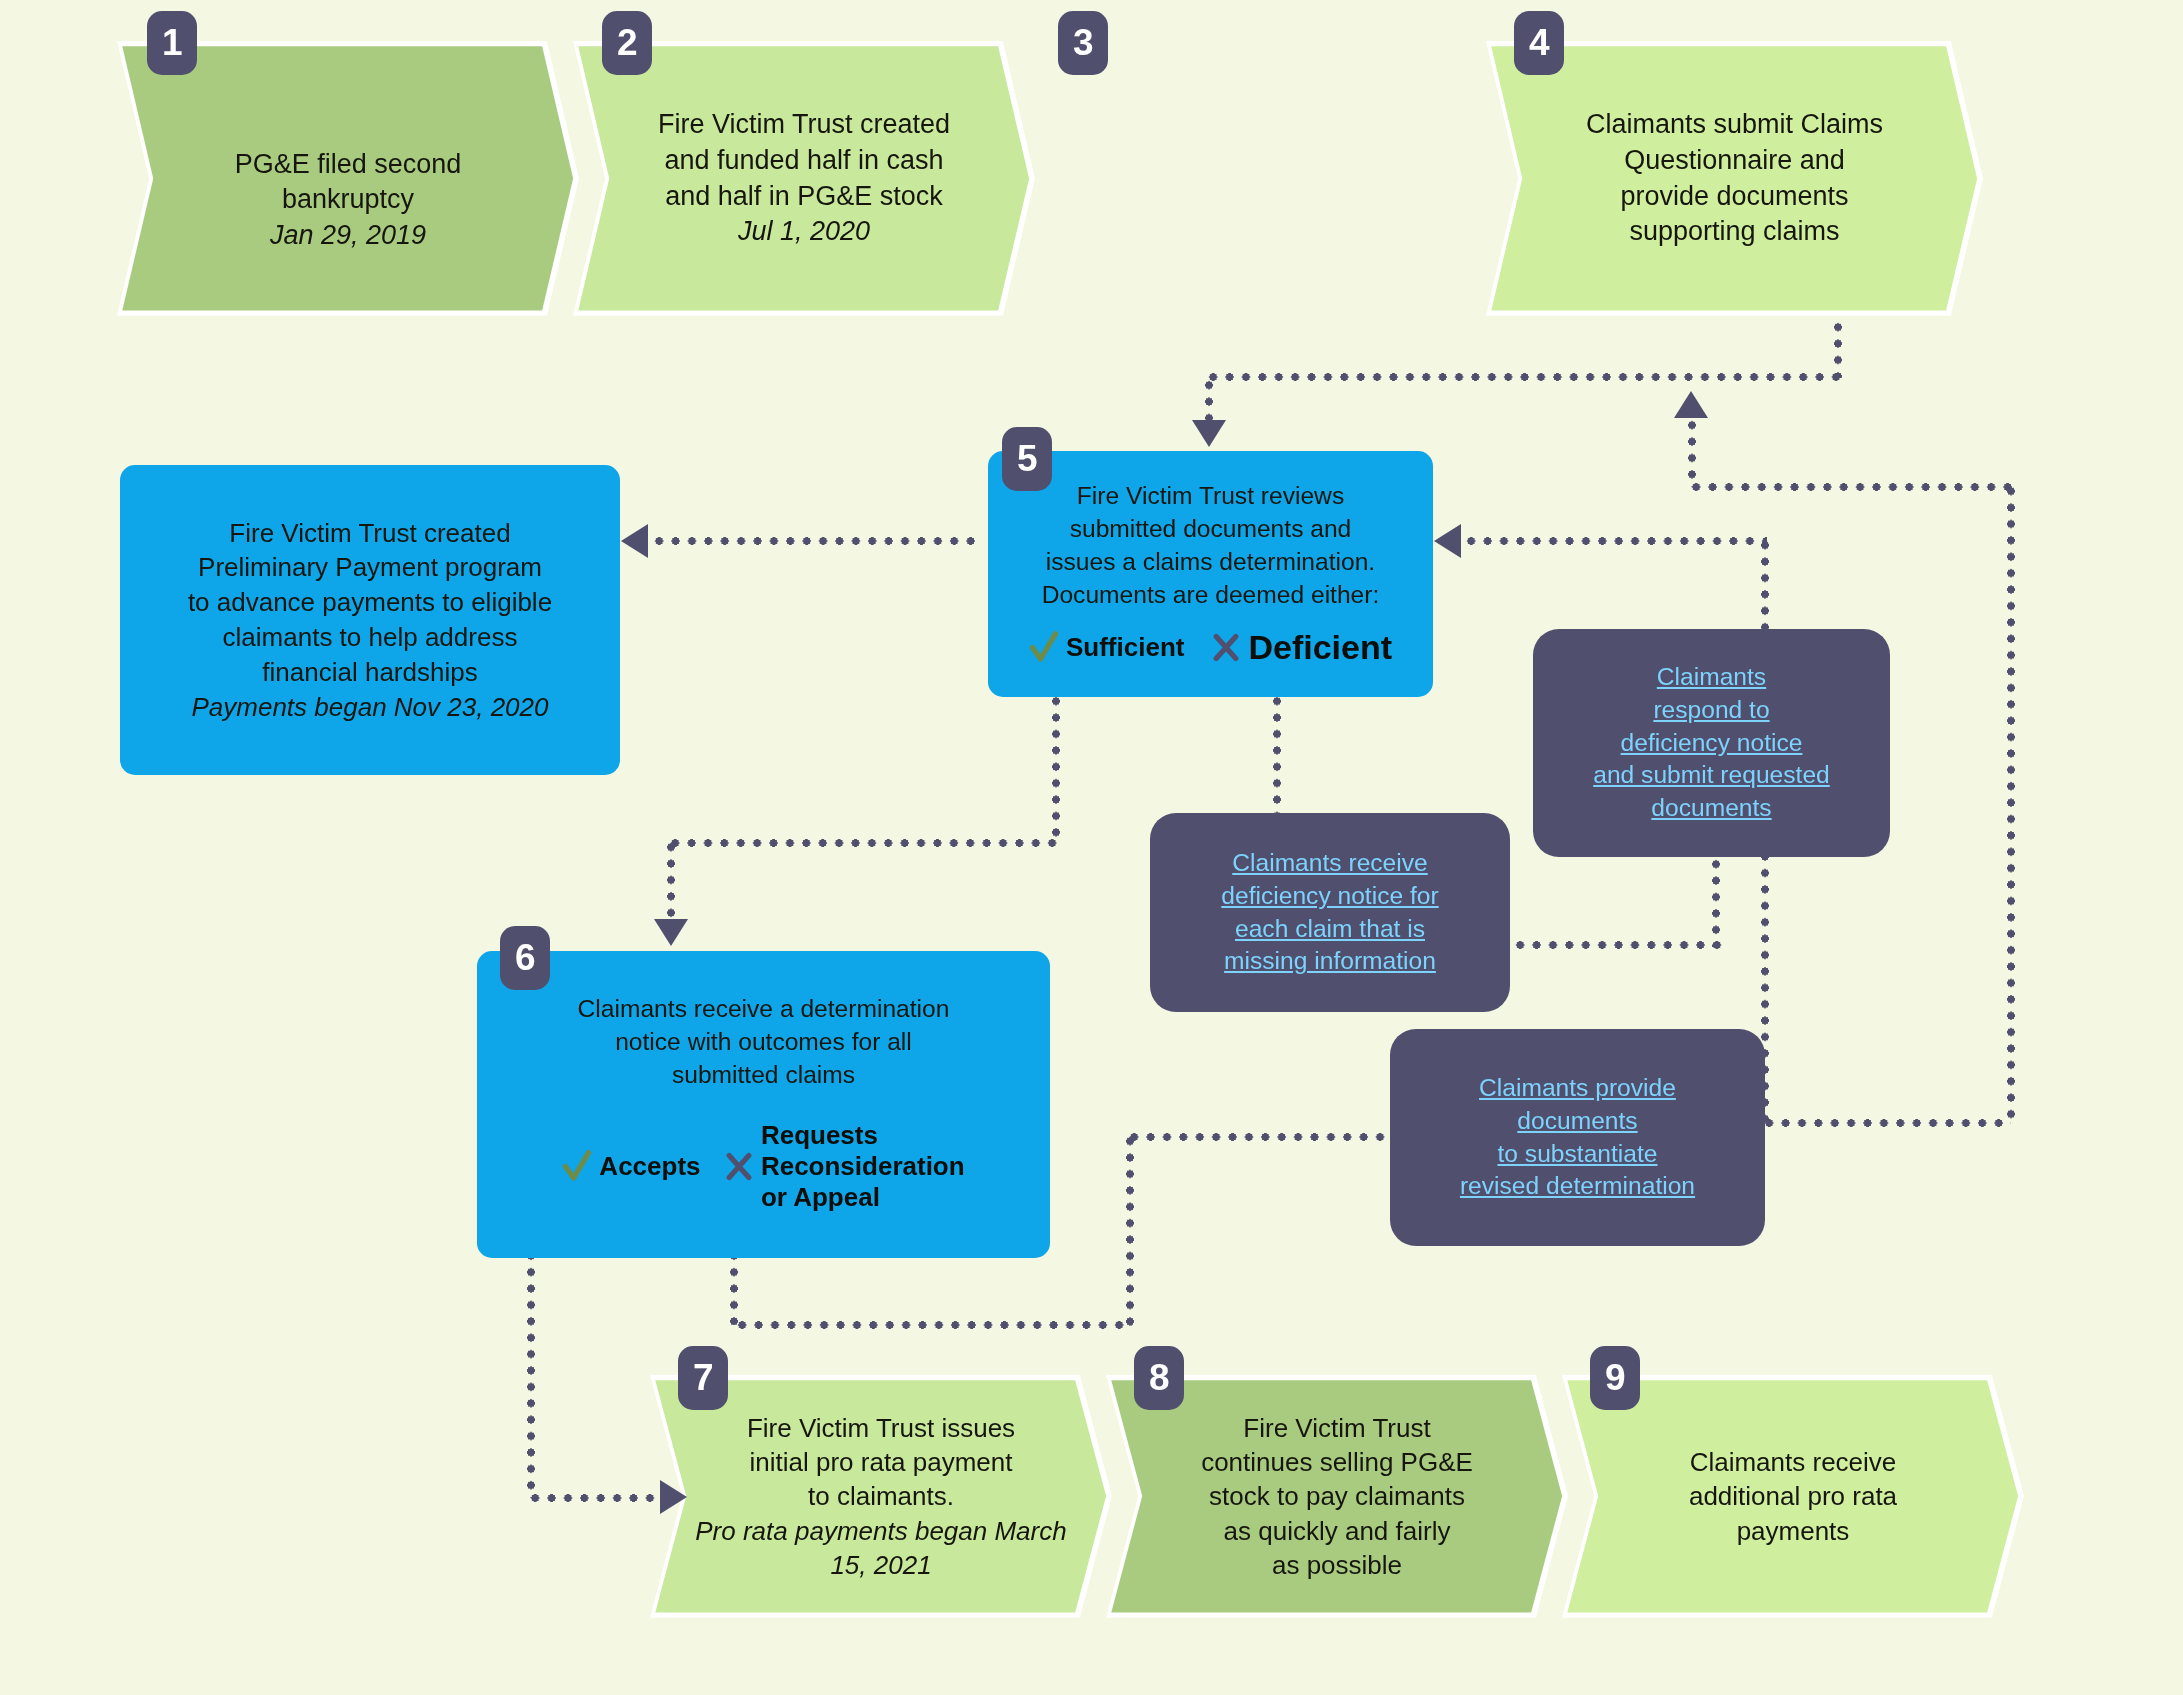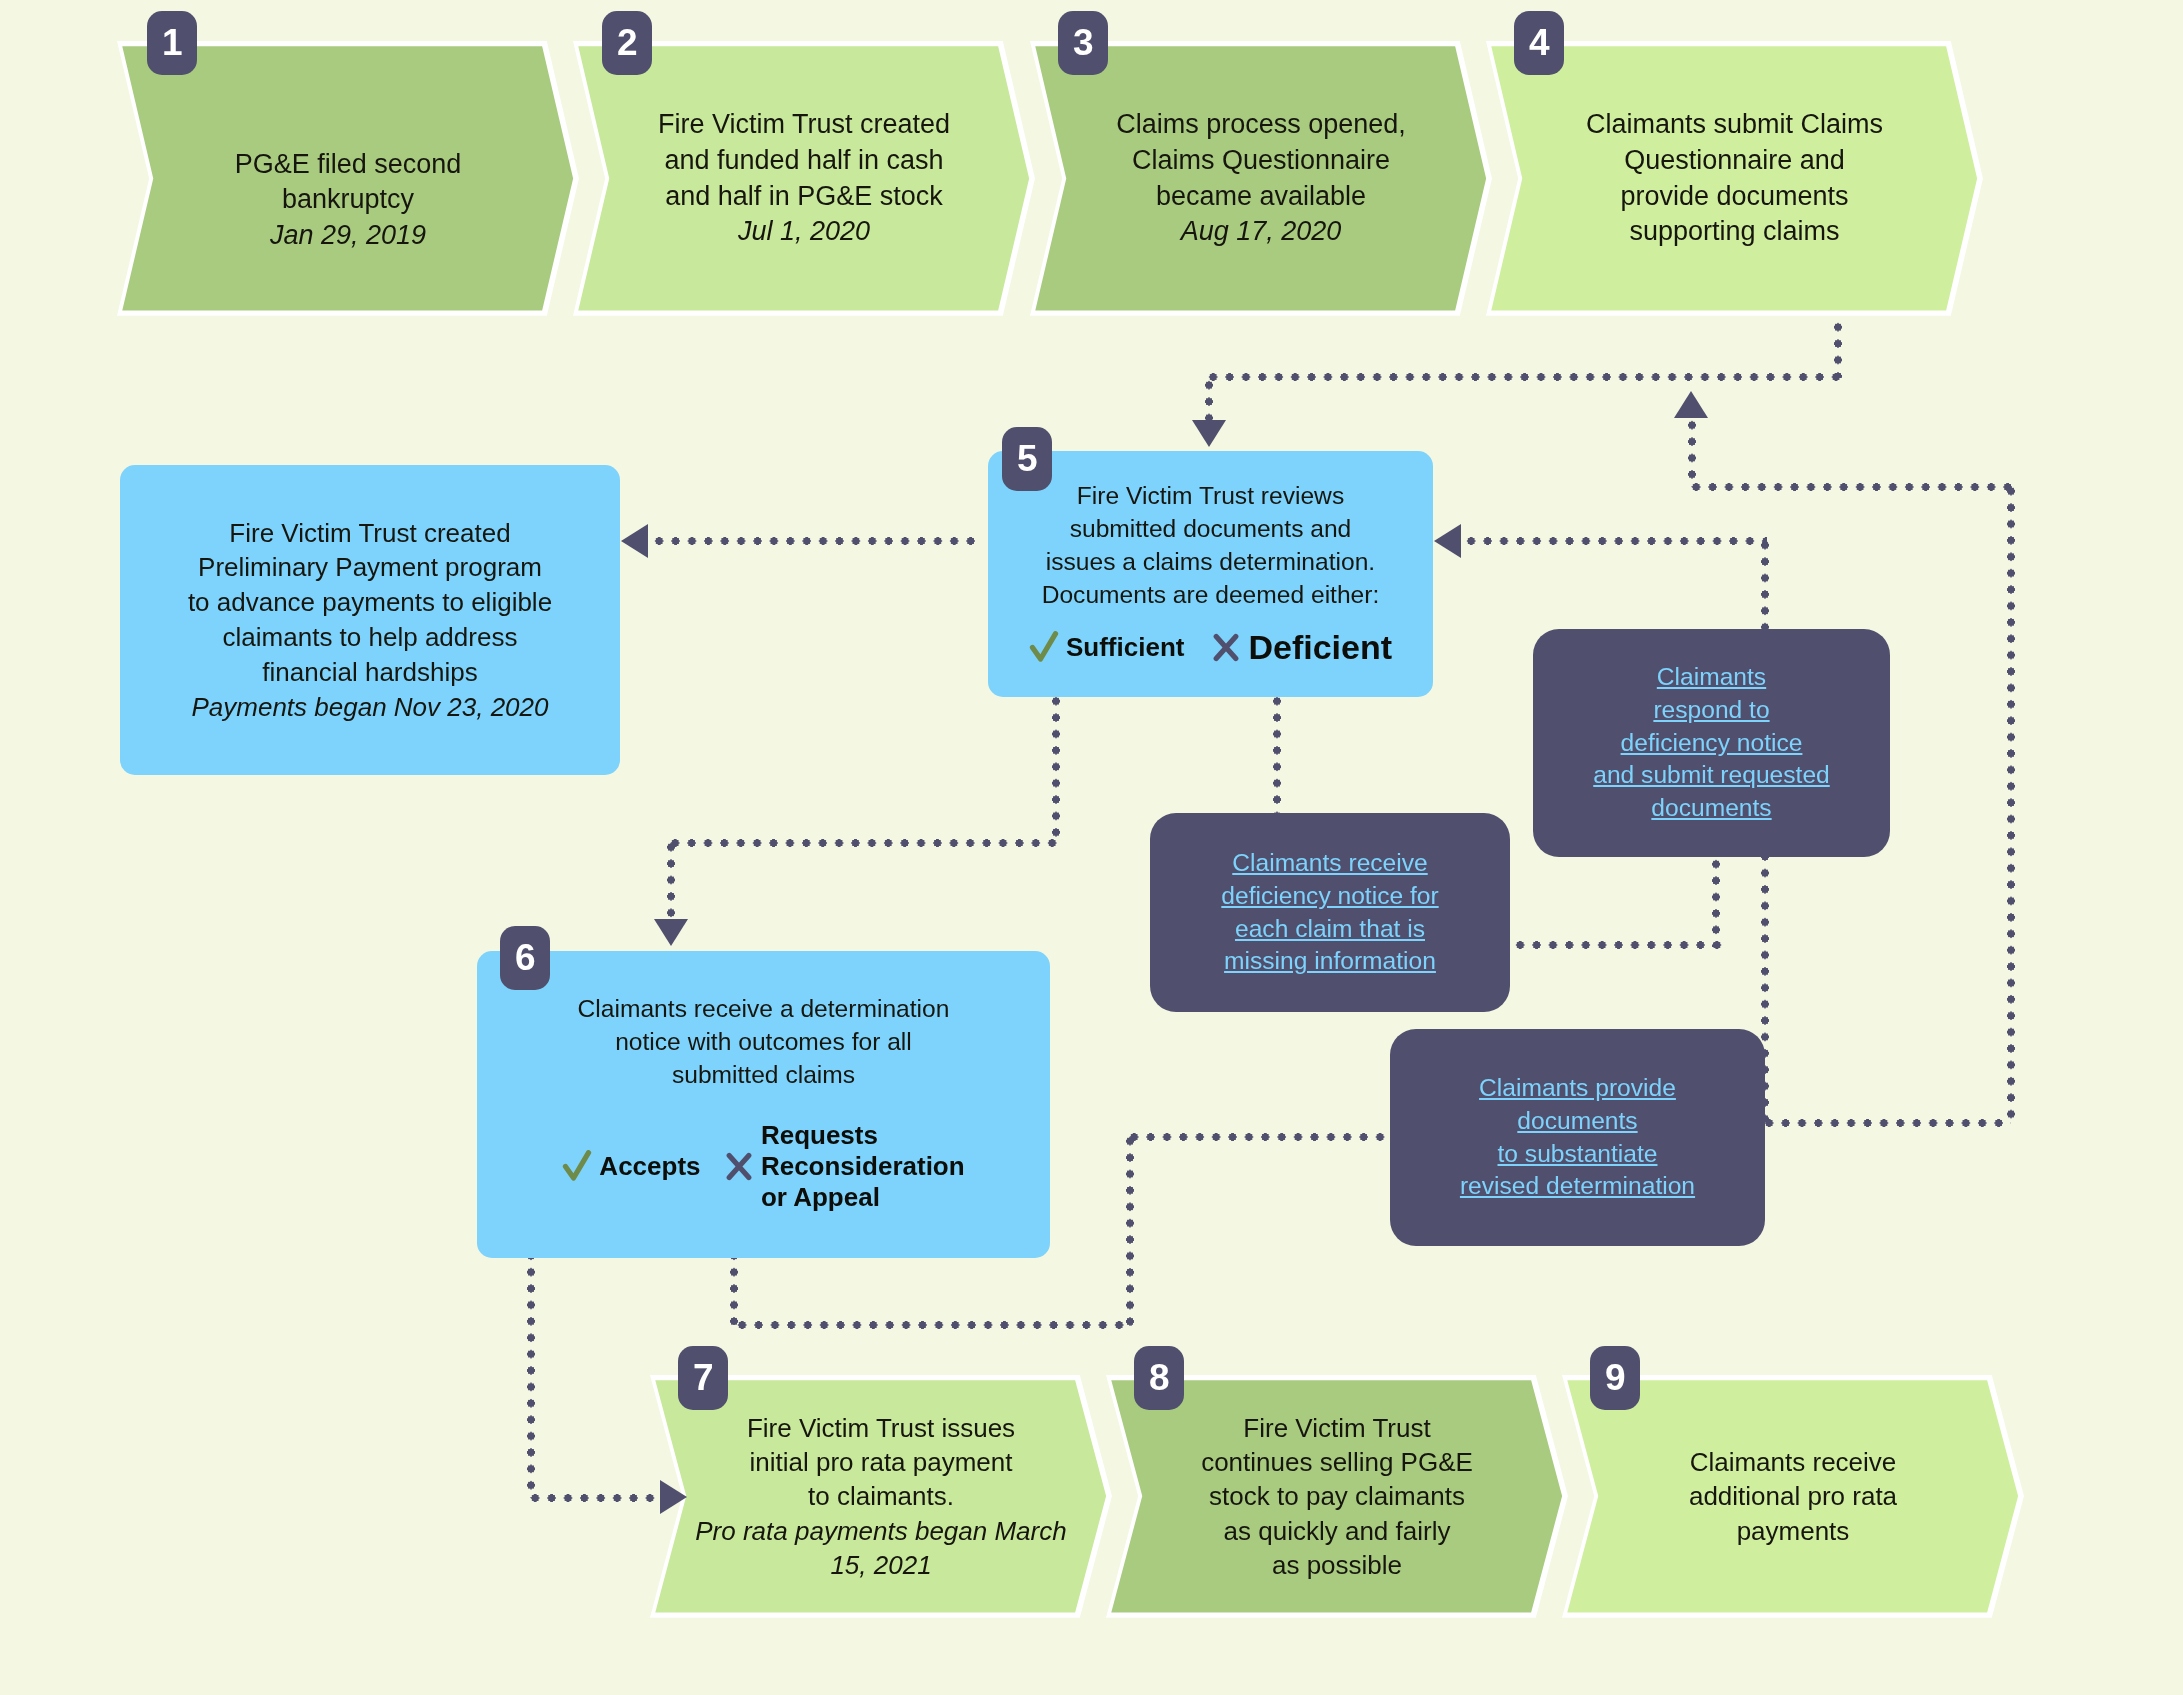--- a/index.html
+++ b/index.html
@@ -40,21 +40,21 @@
     inset: 0;
   }
 
   .chev-txt { white-space: pre-line; }
   .chev-date { font-style: italic; display:block; }
 
   
   .gbox {
     position: absolute;
     box-sizing: border-box;
-    background: #7dd3fc;
+    background: #0ea5e9;
     border-radius: 15px;
     color: #16160f;
     text-align: center;
     line-height: 1.34;
     display: flex;
     flex-direction: column;
     align-items: center;
     justify-content: center;
     padding: 13px 17.6px;
     z-index: 5;
@@ -175,36 +175,20 @@
     </div>
     <div class="inner">
       <span class="chev-txt">Fire Victim Trust created
 and funded half in cash
 and half in PG&amp;E stock</span>
       <span class="chev-date">Jul 1, 2020</span>
     </div>
   </div>
   <div class="badge" style="left:602px; top:10.5px;">2</div>
 
-  <div class="chev" style="left:1030px; top:41px; width:462px; height:275px; font-size:27px;">
-    <div class="bg">
-      <svg class="outline" viewBox="0 0 790 470" preserveAspectRatio="none">
-        <polygon points="0,0 735,0 790,235 735,470 0,470 55,235" fill="#FFFFFF"></polygon>
-      </svg>
-      <svg class="fill" viewBox="0 0 790 470" preserveAspectRatio="none">
-        <polygon points="9,9 727,9 780,235 727,461 9,461 62,235" fill="#A9CB80"></polygon>
-      </svg>
-    </div>
-    <div class="inner">
-      <span class="chev-txt">Claims process opened,
-Claims Questionnaire
-became available</span>
-      <span class="chev-date">Aug 17, 2020</span>
-    </div>
-  </div>
   <div class="badge" style="left:1058px; top:10.5px;">3</div>
 
   <div class="chev" style="left:1486px; top:41px; width:497px; height:275px; font-size:27px;">
     <div class="bg">
       <svg class="outline" viewBox="0 0 850 470" preserveAspectRatio="none">
         <polygon points="0,0 795,0 850,235 795,470 0,470 55,235" fill="#FFFFFF"></polygon>
       </svg>
       <svg class="fill" viewBox="0 0 850 470" preserveAspectRatio="none">
         <polygon points="9,9 787,9 840,235 787,461 9,461 62,235" fill="#CFEF9E"></polygon>
       </svg>

